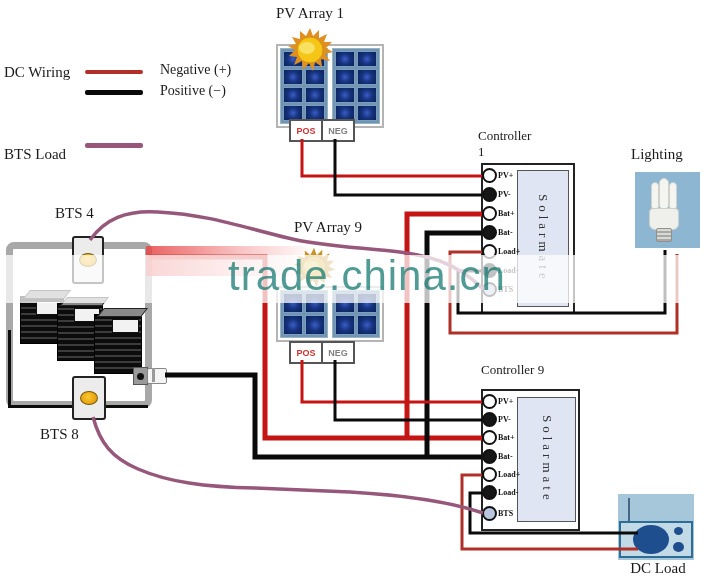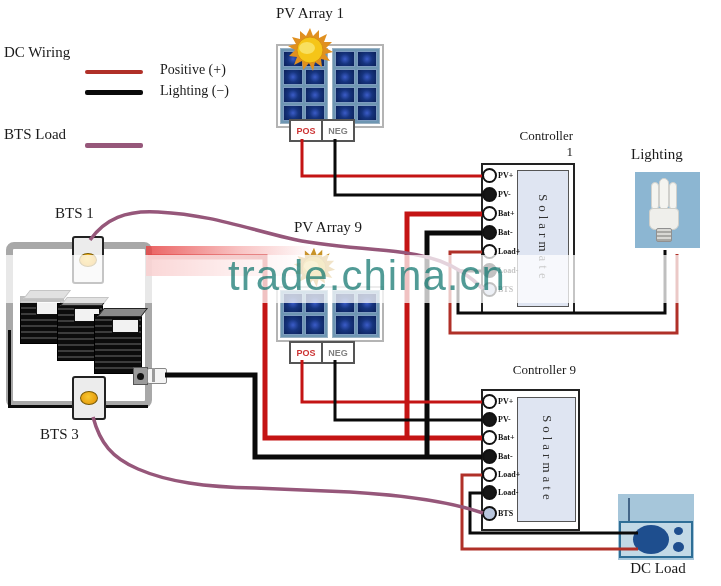--- a/index.html
+++ b/index.html
@@ -3,21 +3,21 @@
 <meta charset="utf-8">
 <style>
   html,body{margin:0;padding:0;background:#fff;}
   #stage{
     position:relative;width:721px;height:586px;background:#fff;overflow:hidden;
     font-family:"Liberation Serif","DejaVu Serif",serif;color:#1a1a1a;
   }
   .lbl{position:absolute;white-space:nowrap;}
 
   
-  .legend-title{font-size:15px;}
+  .legend-title{font-size:15px;margin-top:20px;}
   .legend-item{font-size:14px;}
   .legend-line{position:absolute;border-radius:2px;}
 
   
   .panel-wrap{position:absolute;display:flex;gap:4px;background:#fff;border:2px solid #b4b4b4;padding:2px;}
   .panel{display:grid;gap:2px;background:#6e96b2;padding:2px;border:1px solid #9ab2c4;}
   .cell{background:radial-gradient(circle at 50% 50%, #3b5cc8 0%, #16347e 45%, #0a2058 100%);border:1px solid #7e9cc0;}
   .tagbox{position:absolute;width:30px;height:19px;background:#fff;border:2px solid #555;
     font-family:"Liberation Sans",sans-serif;font-size:9px;font-weight:bold;
     display:flex;align-items:center;justify-content:center;}
@@ -25,21 +25,21 @@
   .tag-neg{color:#808080;}
 
   
   .sun{position:absolute;}
 
   
   .ctl-box{position:absolute;background:#fff;border:2px solid #222;}
   .ctl-inner{position:absolute;background:#dfe5f2;border:1px solid #555;
     display:flex;align-items:center;justify-content:center;}
   .ctl-brand{writing-mode:vertical-rl;font-size:13px;letter-spacing:4px;color:#333;}
-  .ctl-title{position:absolute;font-size:13px;text-align:right;}
+  .ctl-title{position:absolute;font-size:13px;text-align:left;}
   .term{position:absolute;display:flex;align-items:center;gap:1px;}
   .tcirc{width:15px;height:15px;border-radius:50%;border:2px solid #111;box-sizing:border-box;background:#fff;flex:0 0 auto;}
   .t-filled .tcirc{background:#161616;}
   .t-bts .tcirc{background:#b9c6dd;}
   .tlabel{font-size:8px;font-weight:bold;color:#111;}
 
   
   .light-bg{position:absolute;background:#8cb6d2;}
   .bulb-tube{position:absolute;background:#f4f4f0;border:1px solid #d0d0cc;border-radius:6px;}
   .bulb-body{position:absolute;background:#efefeb;border:1px solid #cfcfc9;border-radius:4px 4px 6px 6px;}
@@ -76,23 +76,23 @@
   .wm-text{position:absolute;left:228px;top:252px;font-family:"Liberation Sans",sans-serif;
     font-size:42px;color:#0f766e;opacity:0.72;letter-spacing:1px;}
 </style>
 </head>
 <body>
 
 <div id="stage">
 
   <div class="lbl legend-title" style="left:4px;top:44px;">DC Wiring</div>
   <div class="legend-line" style="left:85px;top:70px;width:58px;height:4px;background:#b03028;"></div>
-  <div class="lbl legend-item" style="left:160px;top:62px;">Positive (+)</div>
+  <div class="lbl legend-item" style="left:160px;top:62px;">Negative (+)</div>
   <div class="legend-line" style="left:85px;top:90px;width:58px;height:5px;background:#0a0a0a;"></div>
-  <div class="lbl legend-item" style="left:160px;top:83px;">Lighting (−)</div>
+  <div class="lbl legend-item" style="left:160px;top:83px;">Positive (−)</div>
   <div class="lbl legend-title" style="left:4px;top:126px;">BTS Load</div>
   <div class="legend-line" style="left:85px;top:143px;width:58px;height:5px;background:#96577a;"></div>
 
   <div class="lbl" style="left:276px;top:5px;font-size:15px;text-align:right;">PV Array 1</div>
   <div class="panel-wrap" style="left:276px;top:44px;">
     <div class="panel" style="grid-template-columns:20px 20px;grid-template-rows:repeat(4,16px);">
       <div class="cell"></div>
         <div class="cell"></div>
       <div class="cell"></div>
         <div class="cell"></div>
@@ -231,34 +231,34 @@
   <div class="load-bg" style="left:618px;top:494px;width:76px;height:66px;">
     <div class="load-antenna" style="left:10px;top:4px;width:2px;height:26px;"></div>
     <div class="load-device" style="left:1px;top:27px;width:70px;height:33px;">
       <div class="load-speaker" style="left:12px;top:2px;width:36px;height:29px;"></div>
       <div class="load-knob" style="left:53px;top:4px;width:9px;height:8px;"></div>
       <div class="load-knob" style="left:52px;top:19px;width:11px;height:10px;"></div>
     </div>
   </div>
   <div class="lbl" style="left:622px;top:560px;width:72px;text-align:center;font-size:15px;">DC Load</div>
 
-  <div class="lbl" style="left:55px;top:205px;font-size:15px;">BTS 1</div>
+  <div class="lbl" style="left:55px;top:205px;font-size:15px;">BTS 4</div>
   <div class="bat-frame" style="left:6px;top:242px;width:132px;height:152px;"></div>
   <div class="bat-accent" style="left:8px;top:330px;width:3px;height:78px;"></div>
   <div class="bat-accent" style="left:8px;top:405px;width:140px;height:3px;"></div>
   <div class="battery" style="left:20px;top:296px;width:42px;height:46px;"></div>
   <div class="battery" style="left:57px;top:303px;width:44px;height:56px;"></div>
   <div class="battery" style="left:94px;top:314px;width:46px;height:58px;"></div>
   <div class="bts-sensor" style="left:72px;top:236px;width:28px;height:44px;">
       <span class="bts-oval"></span>
     </div>
   <div class="bts-sensor" style="left:72px;top:376px;width:30px;height:40px;">
       <span class="bts-oval"></span>
     </div>
-  <div class="lbl" style="left:40px;top:426px;font-size:15px;">BTS 3</div>
+  <div class="lbl" style="left:40px;top:426px;font-size:15px;">BTS 8</div>
   <div class="plug-block" style="left:133px;top:367px;width:13px;height:16px;">
       <span class="plug-dot"></span>
     </div>
   <div class="plug-body" style="left:147px;top:368px;width:18px;height:14px;"></div>
   <div class="plug-ring" style="left:152px;top:368px;width:3px;height:14px;"></div>
 
   <svg class="wires" width="721" height="586" viewBox="0 0 721 586" fill="none">
 
     <polyline points="148,257 265,257 265,438 482,438" stroke="#c41414" stroke-width="5"></polyline>
     <polyline points="407,438 407,214 482,214" stroke="#c41414" stroke-width="5"></polyline>

